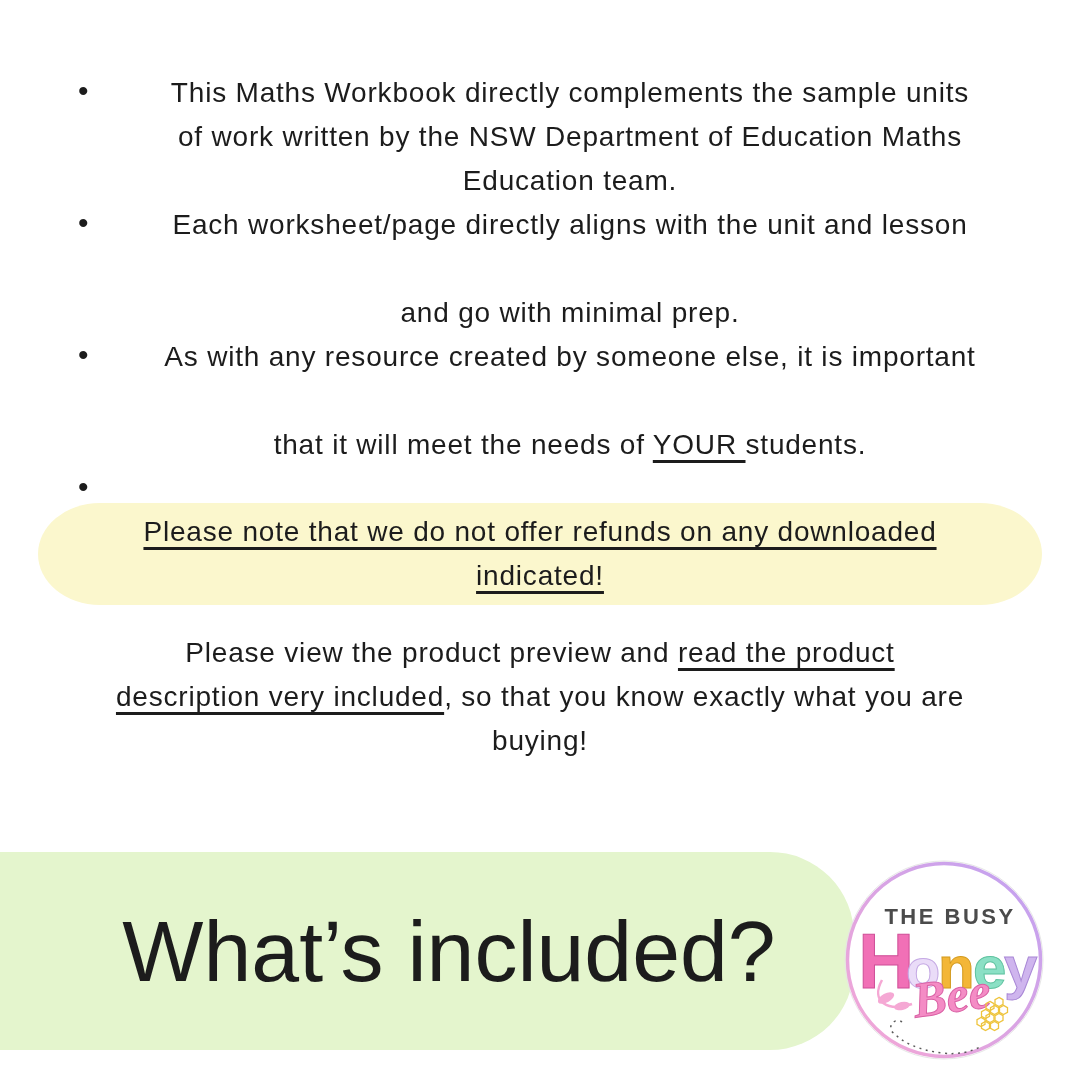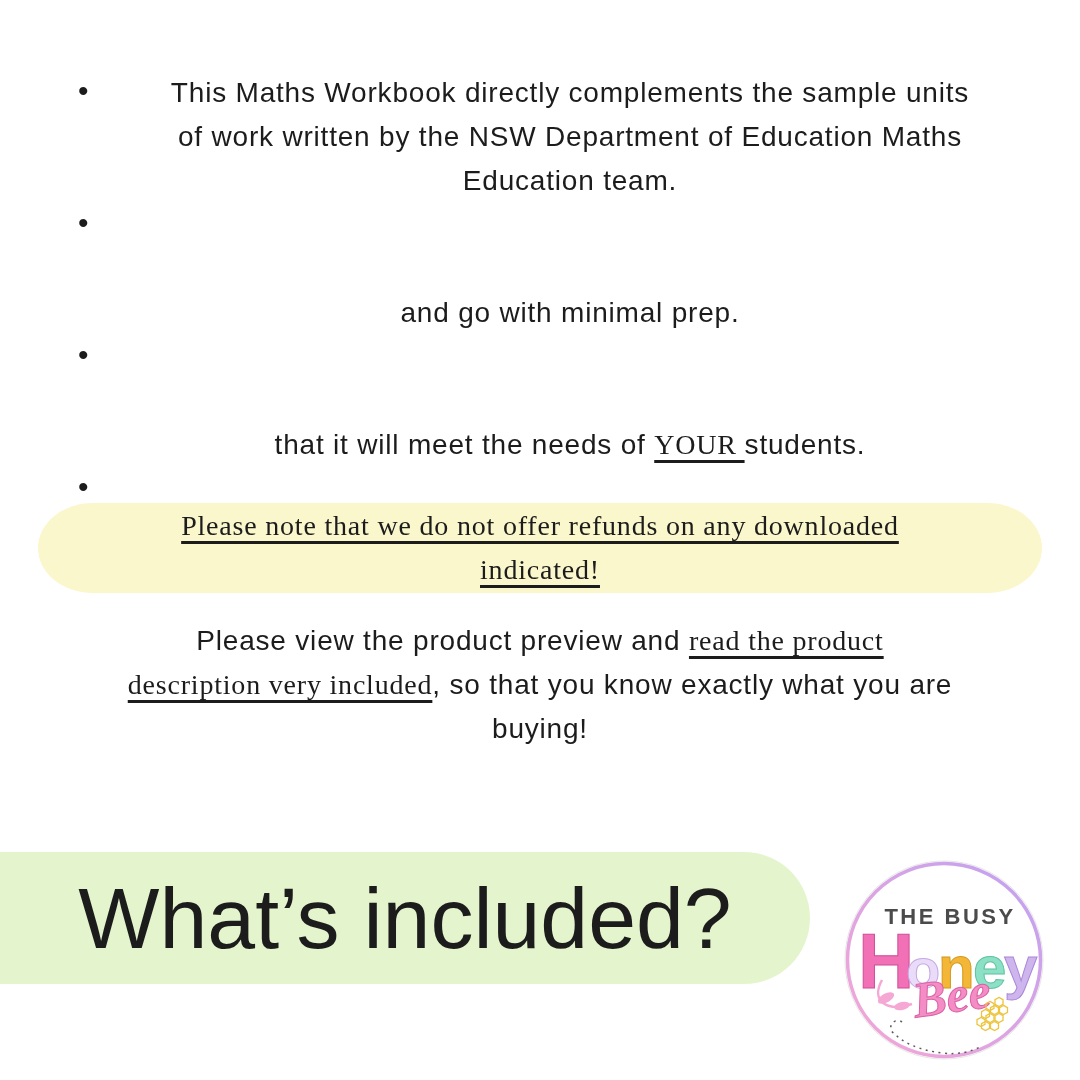--- a/index.html
+++ b/index.html
@@ -22,53 +22,52 @@
   }
   .bullets li { position:relative; text-align:center; white-space:nowrap; }
   .dot {
     position:absolute; left:-40px; top:-2px;
     font-size:30px; letter-spacing:0;
   }
   .u {
     text-decoration:underline;
     text-decoration-thickness:2.5px;
     text-underline-offset:6px;
-    font-family:Liberation Serif, serif;
   }
   
   .note {
     margin:36px 0 0 38px;
     width:1004px;
     box-sizing:border-box;
     background:var(--highlight_yellow, #fbf7cd);
     border-radius:70px / 58px;
-    padding:1px 30px;
+    padding:7px 30px;
     text-align:center;
     font-size:28px;
     line-height:44px;
     letter-spacing:.8px;
   }
   
   .para {
     margin-top:26px;
     padding:0 56px;
     text-align:center;
     font-size:28px;
     line-height:44px;
     letter-spacing:.8px;
     white-space:nowrap;
   }
   
   .banner {
     position:absolute;
     left:0; top:852px;
-    width:810px; height:132px;
+    width:810px; height:198px;
     background:var(--banner_green, #e4f5cd);
     border-radius:0 84px 84px 0;
-    display:flex; align-items:center; justify-content:center;
+    display:flex; align-items:center; justify-content:center;padding-left:44px;
   }
   .banner-title {
     font-size:86px;
     letter-spacing:0;
     white-space:nowrap;
     color:var(--ink, #1c1c1c);
   }
   
   .logo { position:absolute; left:842px; top:860px; width:204px; height:204px; }
   .logo text { font-family:"Liberation Sans", sans-serif; }
@@ -76,22 +75,22 @@
   .logo .honey { font-weight:bold; }
   .logo .bee-text { font-family:"Liberation Serif", serif; font-style:italic; font-weight:bold; }
 </style>
 </head>
 <body>
 
 <div class="page">
 
   <ul class="bullets">
     <li><span class="dot">•</span><span>This Maths Workbook directly complements the sample units</span><br><span>of work written by the NSW Department of Education Maths</span><br><span>Education team.</span></li>
-    <li><span class="dot">•</span><br><br><span>and go with minimal prep.</span></li>
-    <li><span class="dot">•</span><br><br><span>that it will meet the needs of </span><span class="u">YOUR </span><span>students.</span></li>
+    <li><span class="dot">•</span><span>Each worksheet/page directly aligns with the unit and lesson</span><br><br><span>and go with minimal prep.</span></li>
+    <li><span class="dot">•</span><span>As with any resource created by someone else, it is important</span><br><br><span>that it will meet the needs of </span><span class="u">YOUR </span><span>students.</span></li>
     <li><span class="dot">•</span></li>
   </ul>
 
   <div class="note">
     <span class="u"><span>Please note that we do not offer refunds on any downloaded</span><br><span>indicated!</span></span>
   </div>
 
   <div class="para">
     <span>Please view the product preview and </span><span class="u">read the product</span><br>
     <span class="u">description very included</span><span>, so that you know exactly what you are</span><br>

